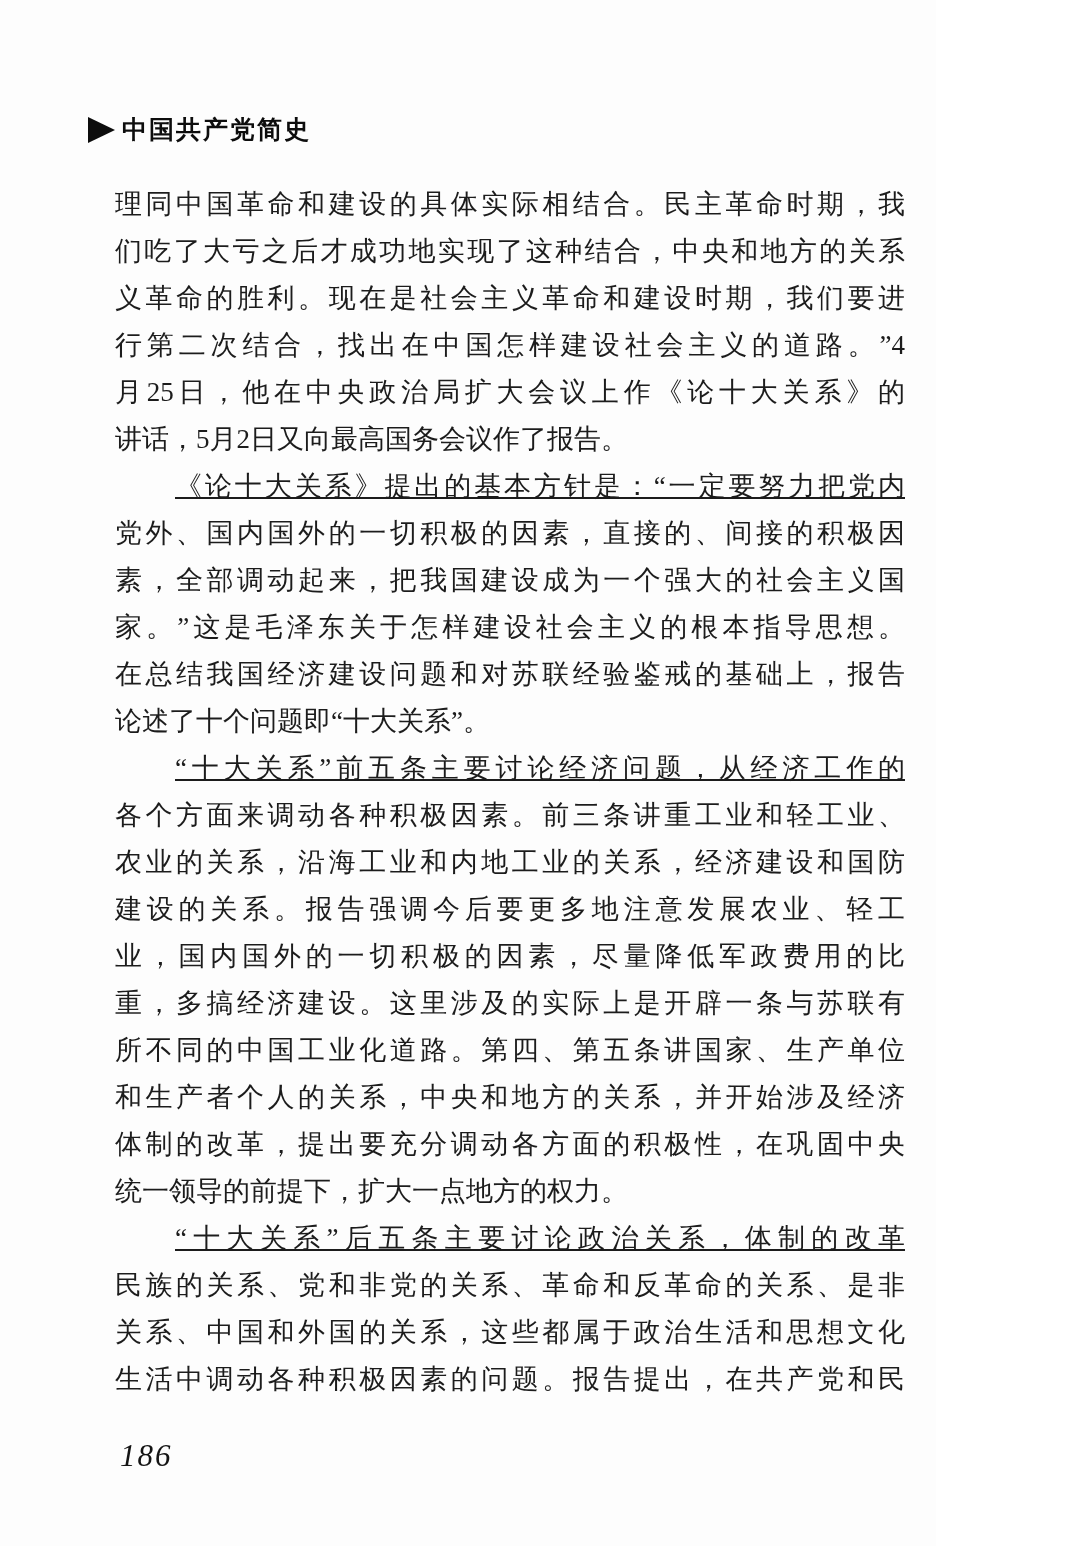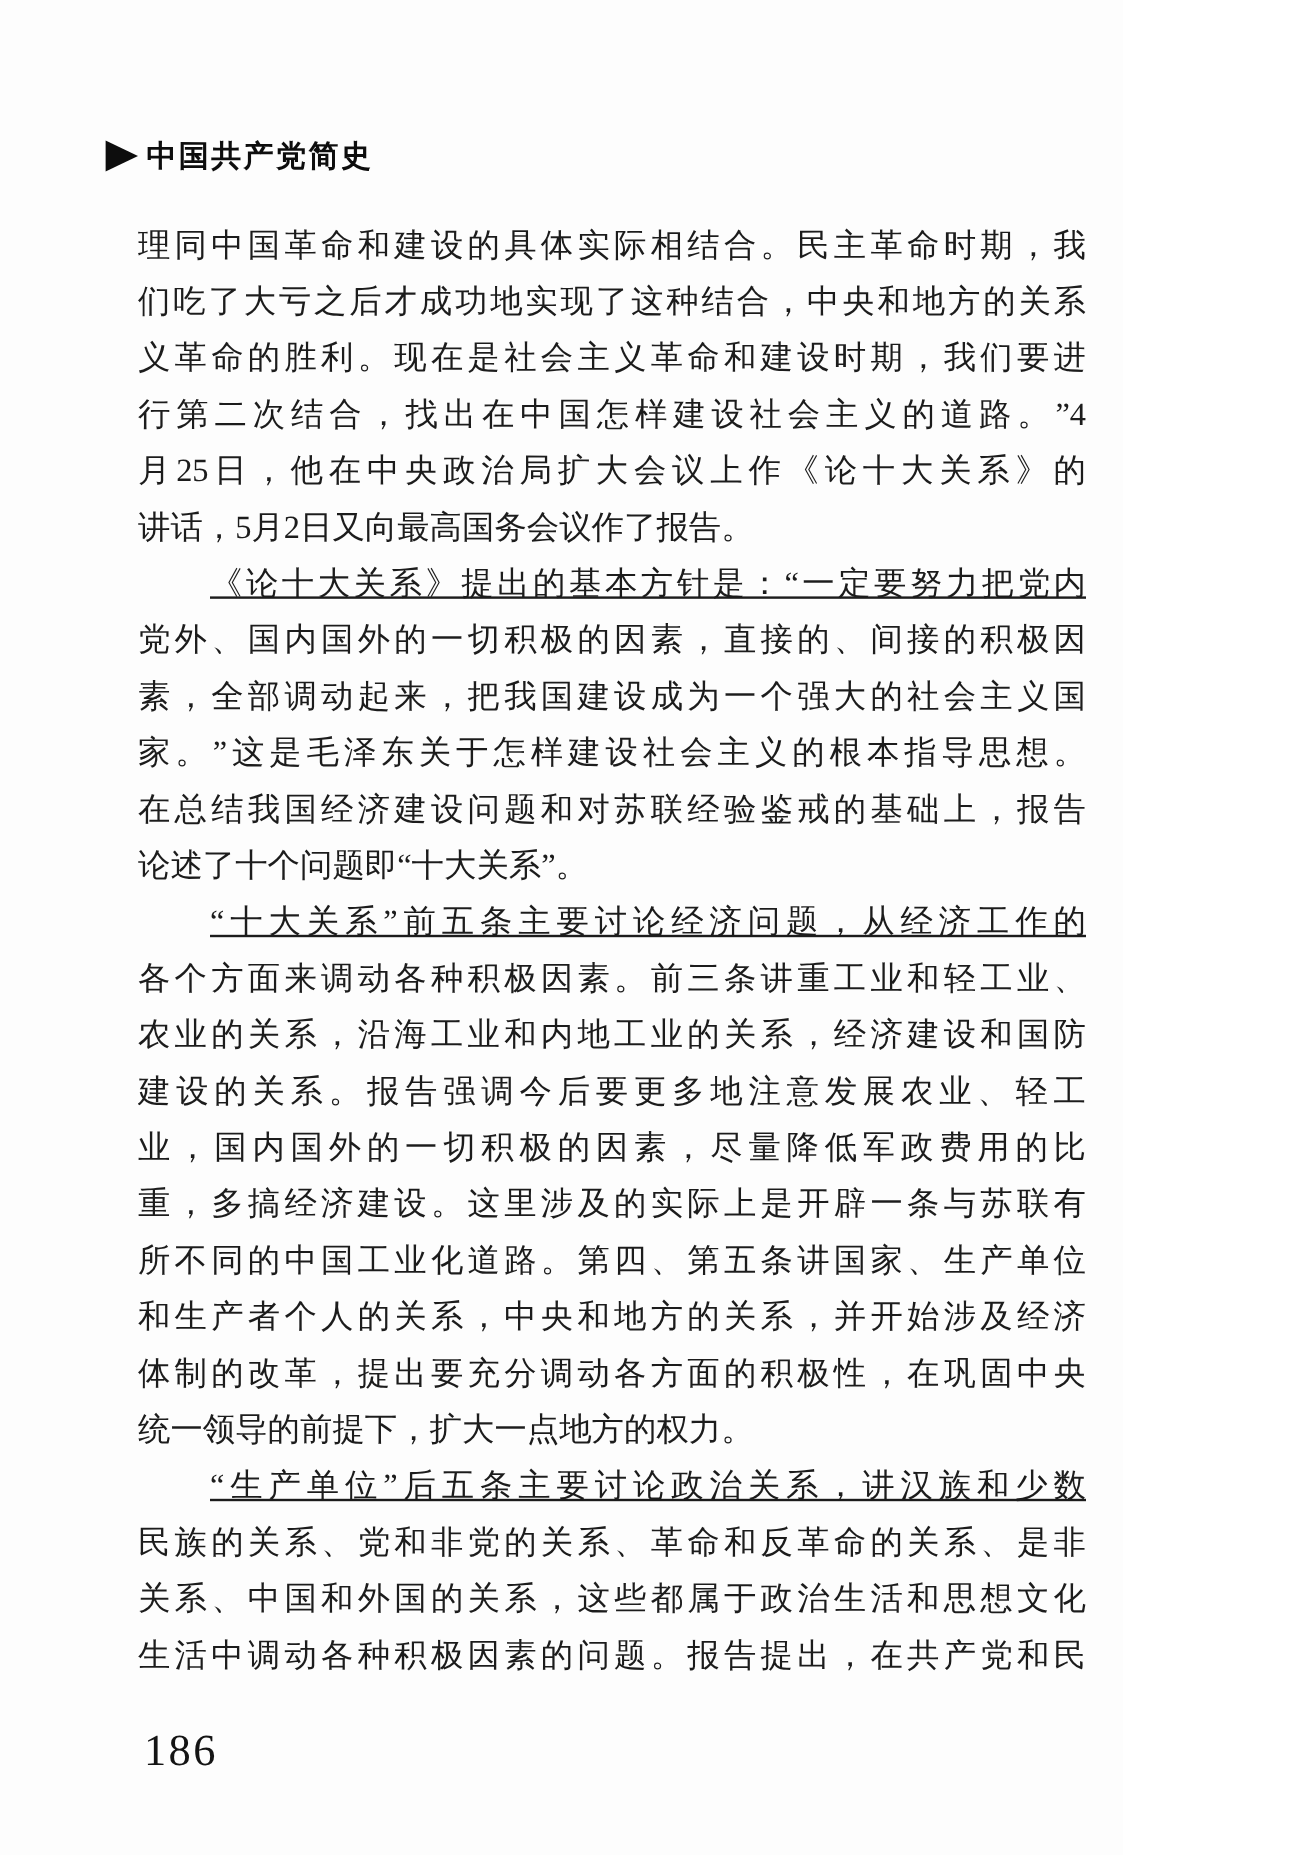--- a/index.html
+++ b/index.html
@@ -59,23 +59,24 @@
   .line.indent { padding-left: 60px; text-decoration: underline; }
   .line.end {
     text-align: left;
     text-align-last: left;
   }
   
   .page-number {
     position: absolute;
     left: 120px;
     top: 1438px;
-    font-size: 37px;
+    font-size: 31px;
     letter-spacing: 2px;
     color: #141414;
+    font-style: italic;
   }
   
   .artifact { position: absolute; background: #555; }
   .seg1 {
     left: 1057px; top: 10px; width: 2px; height: 680px;
     background: linear-gradient(#888 0%, #666 15%, #777 40%, #555 70%, #222 88%, #111 100%);
     transform: rotate(0.25deg);
     transform-origin: top center;
   }
   .blob1 { left: 1056px; top: 112px; width: 3px; height: 16px; background: #222; }
@@ -110,21 +111,21 @@
     <div class="line indent">“十大关系”前五条主要讨论经济问题，从经济工作的</div>
     <div class="line">各个方面来调动各种积极因素。前三条讲重工业和轻工业、</div>
     <div class="line">农业的关系，沿海工业和内地工业的关系，经济建设和国防</div>
     <div class="line">建设的关系。报告强调今后要更多地注意发展农业、轻工</div>
     <div class="line">业，国内国外的一切积极的因素，尽量降低军政费用的比</div>
     <div class="line">重，多搞经济建设。这里涉及的实际上是开辟一条与苏联有</div>
     <div class="line">所不同的中国工业化道路。第四、第五条讲国家、生产单位</div>
     <div class="line">和生产者个人的关系，中央和地方的关系，并开始涉及经济</div>
     <div class="line">体制的改革，提出要充分调动各方面的积极性，在巩固中央</div>
     <div class="line end">统一领导的前提下，扩大一点地方的权力。</div>
-    <div class="line indent">“生产单位”后五条主要讨论政治关系，讲汉族和少数</div>
+    <div class="line indent">“十大关系”后五条主要讨论政治关系，体制的改革</div>
     <div class="line">民族的关系、党和非党的关系、革命和反革命的关系、是非</div>
     <div class="line">关系、中国和外国的关系，这些都属于政治生活和思想文化</div>
     <div class="line">生活中调动各种积极因素的问题。报告提出，在共产党和民</div>
   </div>
 
   <div class="page-number">186</div>
 
   <div class="artifact seg1"></div>
   <div class="artifact blob1"></div>
   <div class="artifact blob2"></div>

